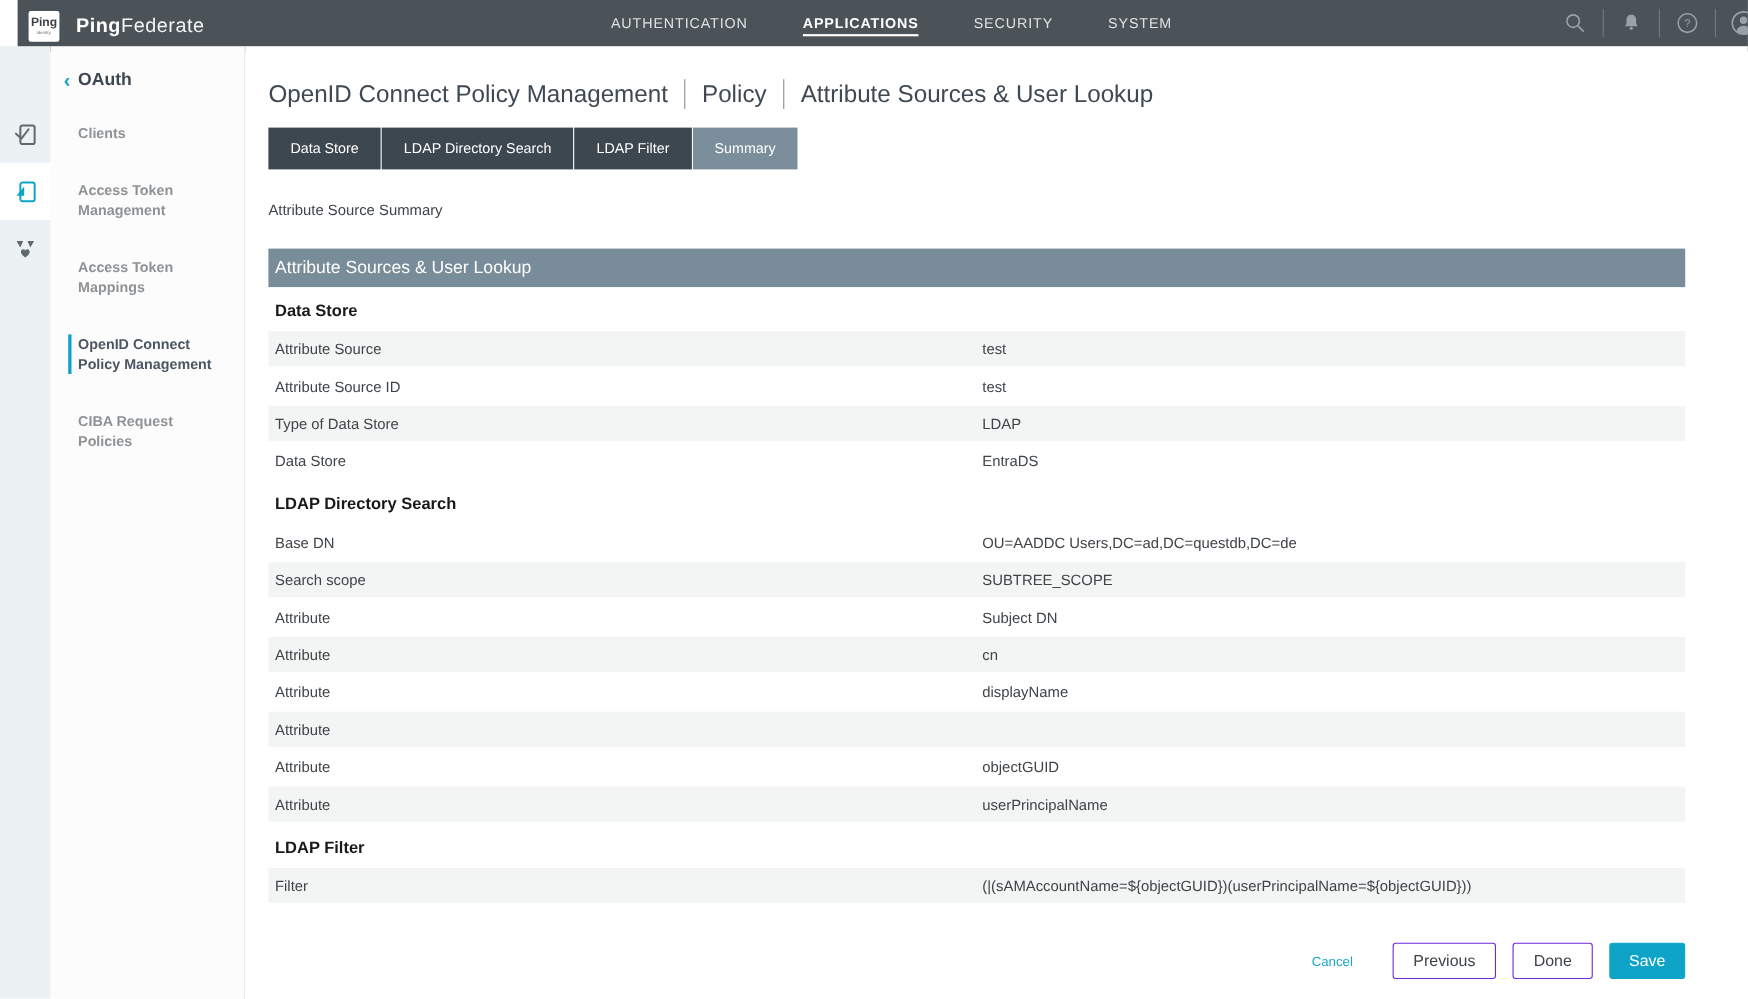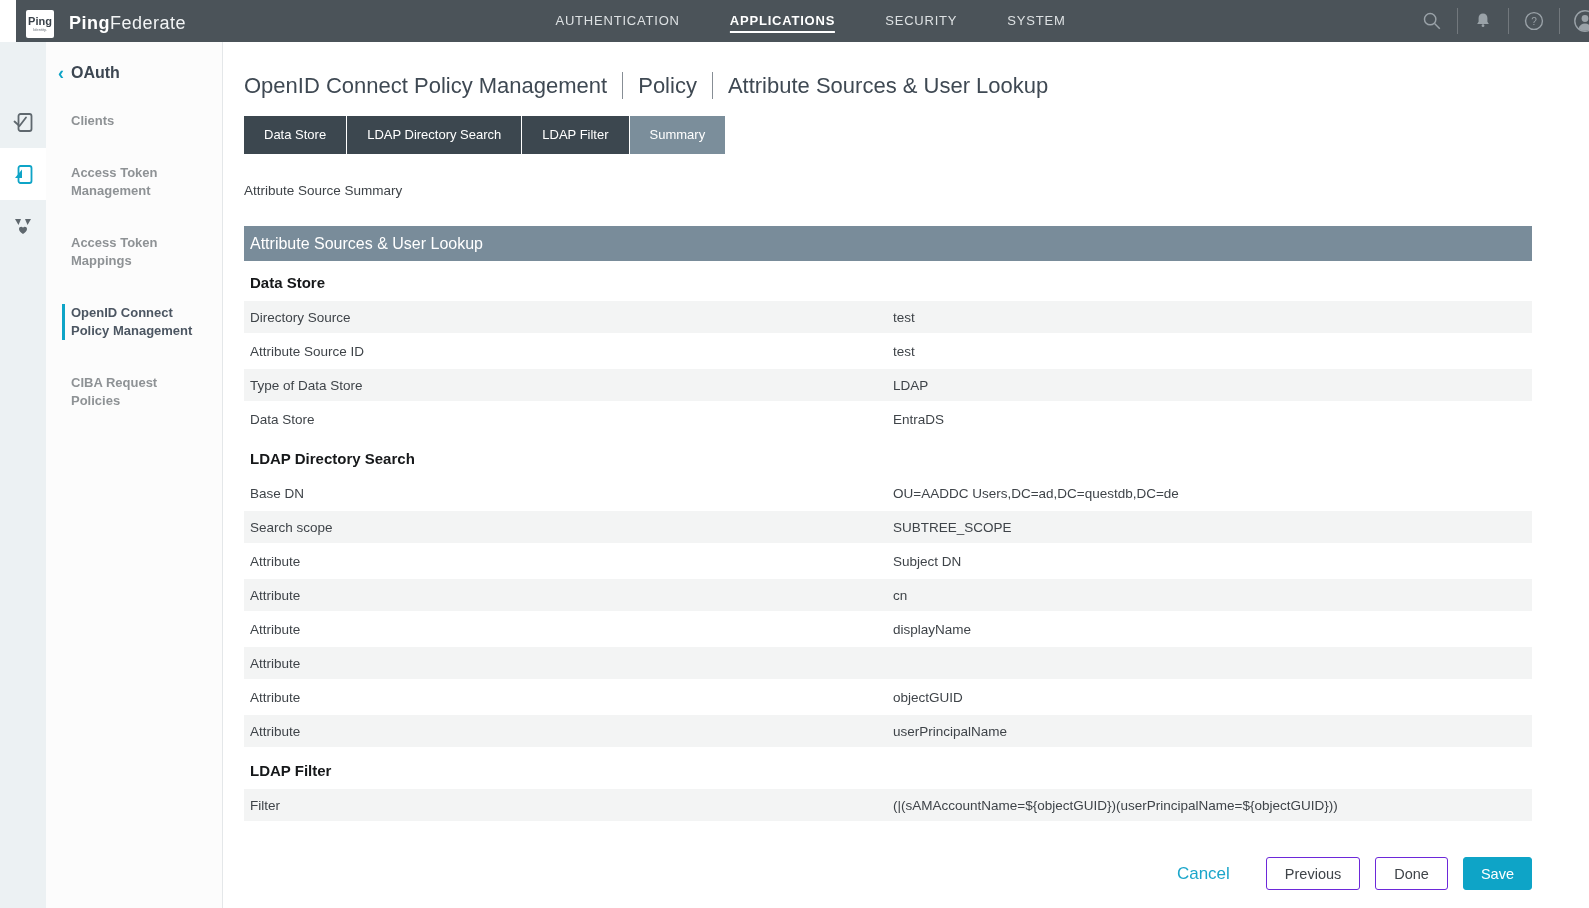--- a/index.html
+++ b/index.html
@@ -92,21 +92,21 @@
     font-size:13.5px;color:#3f4449;padding-left:6px;
   }
   .row.shaded{background:var(--row-shade);}
   .row .lbl{width:643px;flex:none;}
   .row .val{flex:1;}
   
   .footer{
     width:1288px;margin-left:21px;margin-top:36px;
     display:flex;justify-content:flex-end;align-items:center;
   }
-  .link-btn{color:#1ba6ca;font-size:17px;margin-right:36px;cursor:pointer;}
+  .link-btn{color:#1ba6ca;font-size:12px;margin-right:36px;cursor:pointer;}
   .btn{
     height:33px;border:1px solid #6d28d9;border-radius:3px;background:#fff;
     font-size:14.5px;color:#3f4449;cursor:pointer;font-family:inherit;padding:0 18px;
   }
   .btn + .btn{margin-left:15px;}
   .btn.primary{background:var(--accent);border-color:var(--accent);color:#fff;padding:0 17px;}
   svg{display:block;}
 </style>
 </head>
 <body>
@@ -210,21 +210,21 @@
         <div class="tab active">Summary</div>
       </div>
 
     <div class="summary-label">Attribute Source Summary</div>
 
     <div class="table-bar">Attribute Sources &amp; User Lookup</div>
 
     <div>
         <div class="section-heading">Data Store</div>
         <div class="row shaded">
-          <span class="lbl">Directory Source</span>
+          <span class="lbl">Attribute Source</span>
           <span class="val">test</span>
         </div>
         <div class="row">
           <span class="lbl">Attribute Source ID</span>
           <span class="val">test</span>
         </div>
         <div class="row shaded">
           <span class="lbl">Type of Data Store</span>
           <span class="val">LDAP</span>
         </div>

